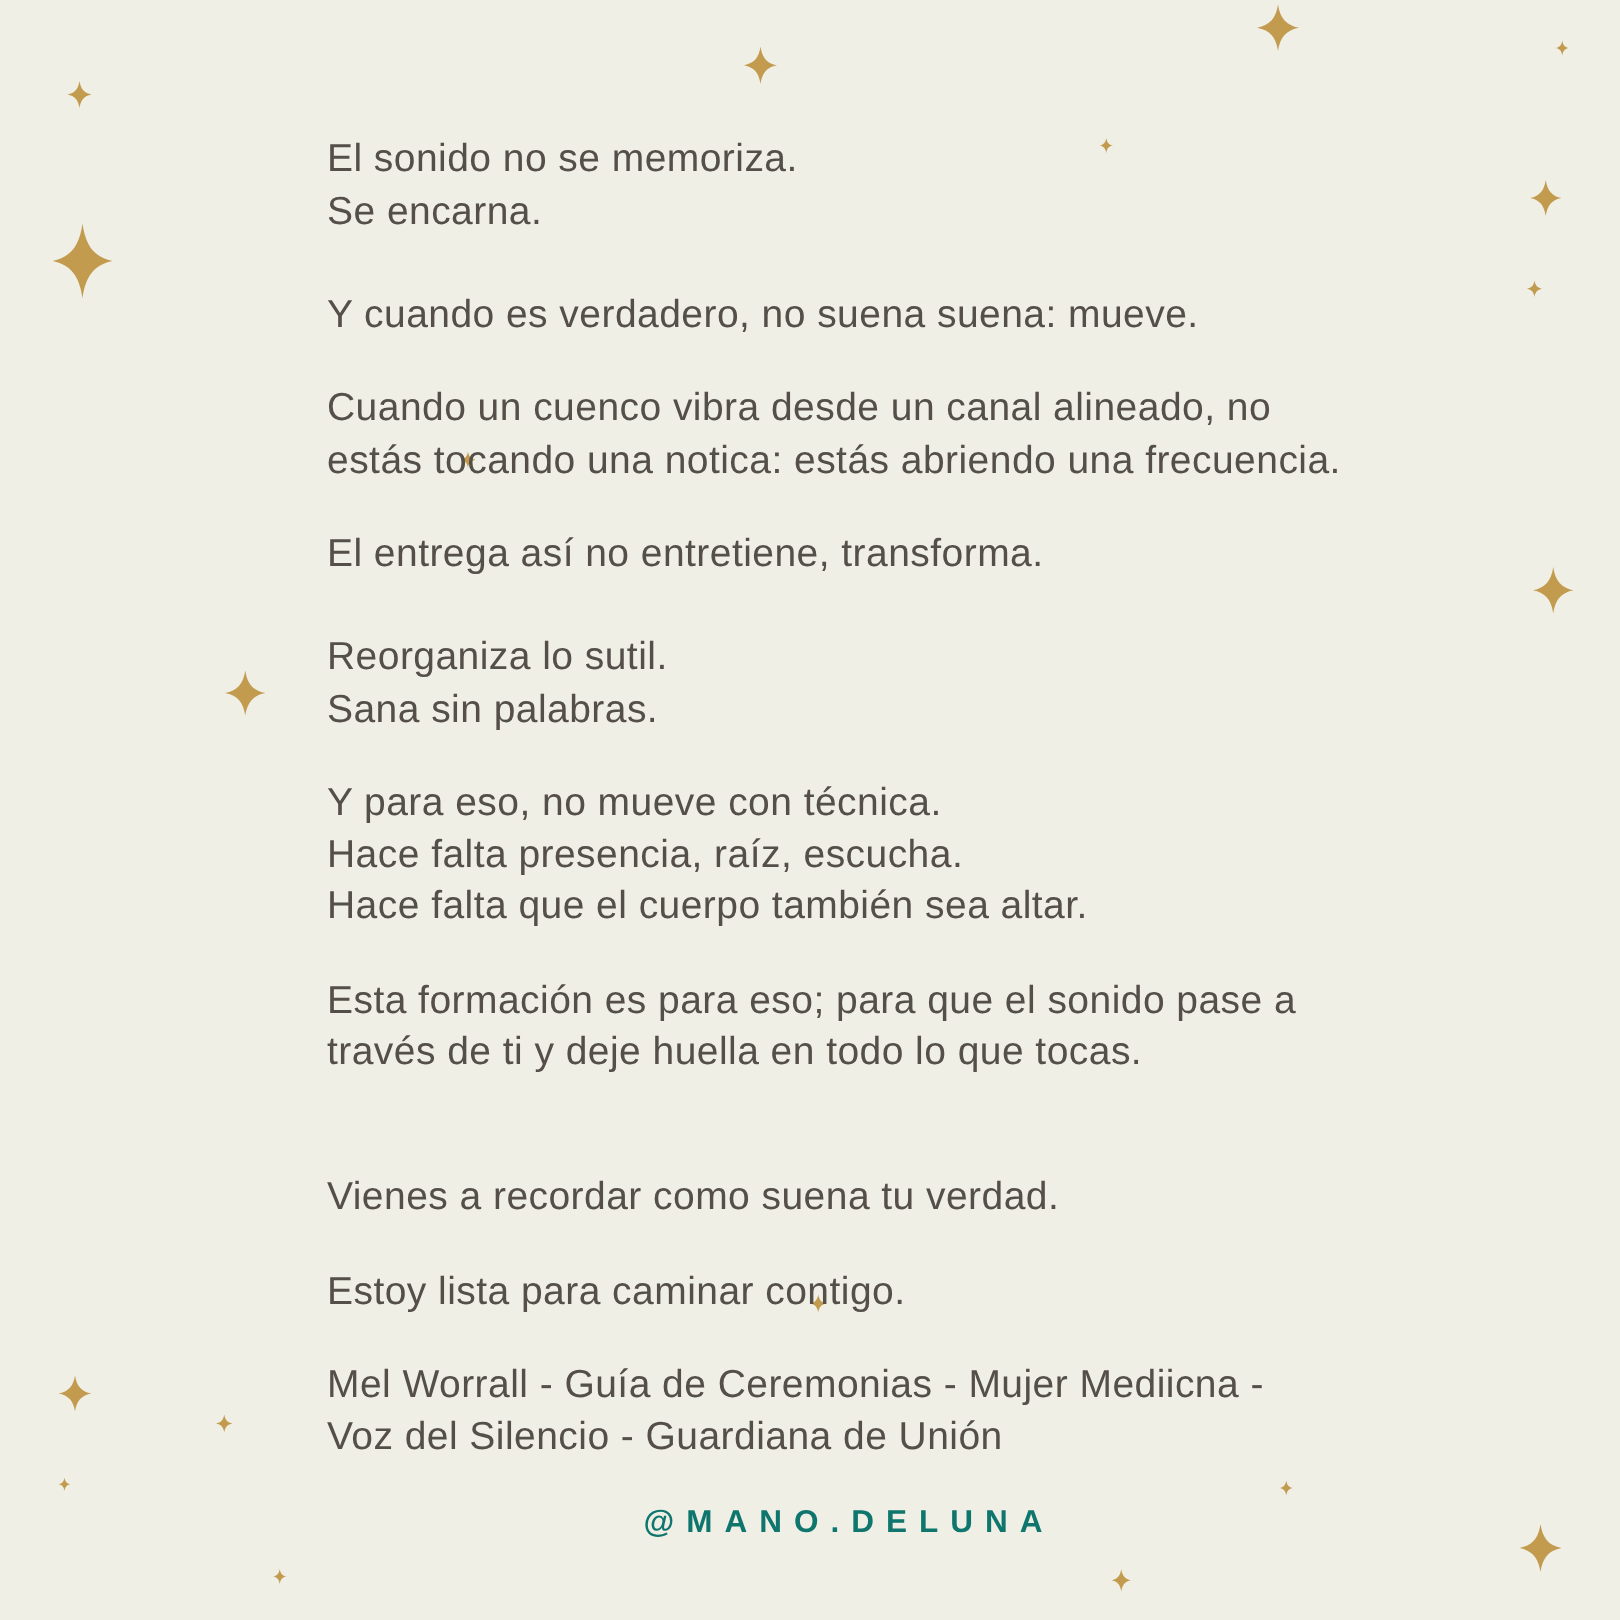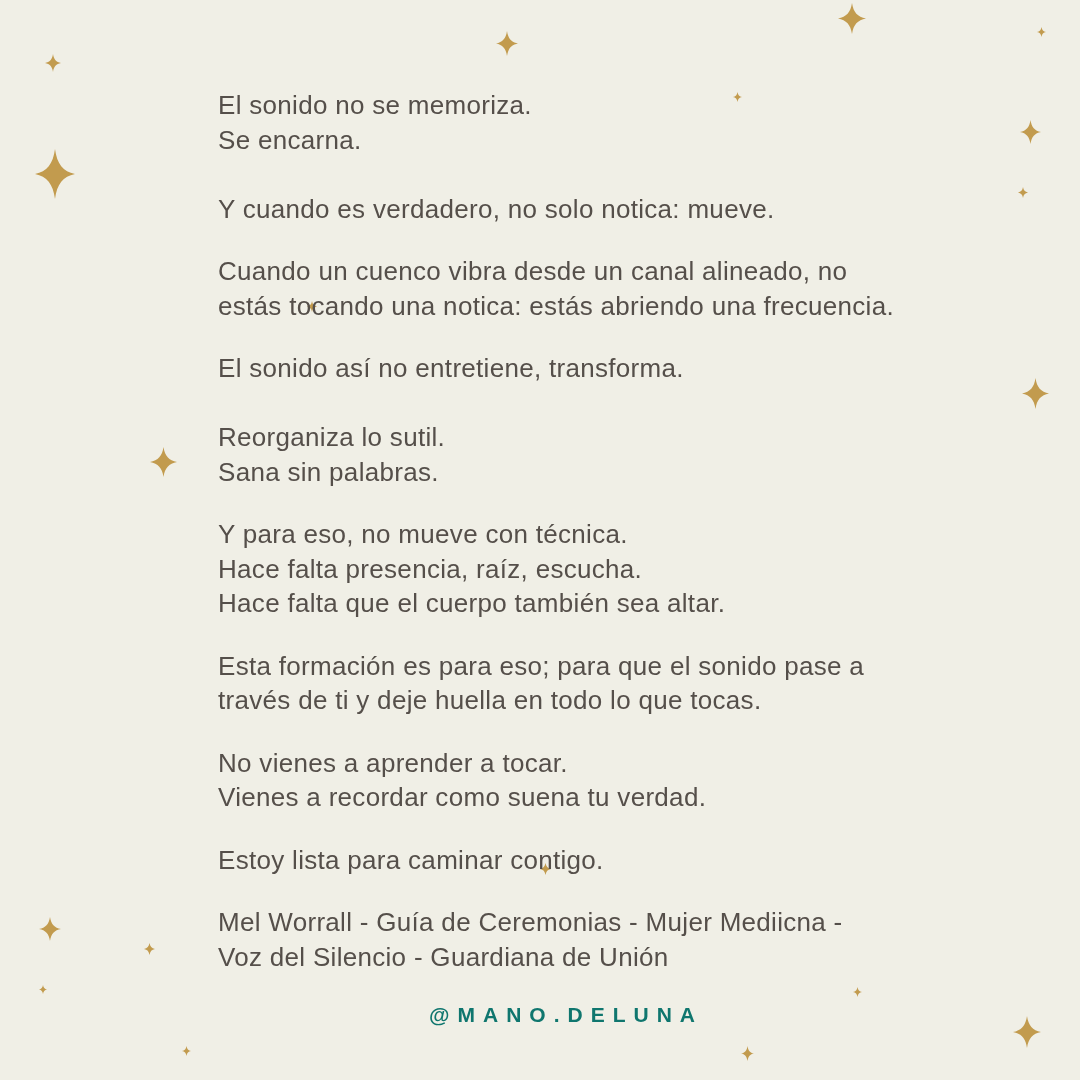--- a/index.html
+++ b/index.html
@@ -146,23 +146,23 @@
           <path d="M50 0 C55 30 70 45 100 50 C70 55 55 70 50 100 C45 70 30 55 0 50 C30 45 45 30 50 0 Z" fill="#C29B4E"></path>
         </svg>
       </span>
       <span class="star" style="left: 740.5px; top: 1045.5px; width: 13px; height: 15px;">
         <svg viewBox="0 0 100 100" preserveAspectRatio="none">
           <path d="M50 0 C55 30 70 45 100 50 C70 55 55 70 50 100 C45 70 30 55 0 50 C30 45 45 30 50 0 Z" fill="#C29B4E"></path>
         </svg>
       </span>
     </div>
   <main class="poem" id="poem" style="color: rgb(85, 79, 74); margin-top: 19px;">
-      <p><span>El sonido no se memoriza.</span><br><span>Se encarna.</span><br><br><span>Y cuando es verdadero, no solo notica: mueve.</span></p>
+      <p><span>El sonido no se memoriza.</span><br><span>Se encarna.</span><br><br><span>Y cuando es verdadero, no suena suena: mueve.</span></p>
       <p><span>Cuando un cuenco vibra desde un canal alineado, no</span><br><span>estás tocando una notica: estás abriendo una frecuencia.</span></p>
-      <p><span>El sonido así no entretiene, transforma.</span><br><br><span>Reorganiza lo sutil.</span><br><span>Sana sin palabras.</span></p>
+      <p><span>El entrega así no entretiene, transforma.</span><br><br><span>Reorganiza lo sutil.</span><br><span>Sana sin palabras.</span></p>
       <p><span>Y para eso, no mueve con técnica.</span><br><span>Hace falta presencia, raíz, escucha.</span><br><span>Hace falta que el cuerpo también sea altar.</span></p>
       <p><span>Esta formación es para eso; para que el sonido pase a</span><br><span>través de ti y deje huella en todo lo que tocas.</span></p>
-      <p><span>No vienes a aprender a tocar.</span><br><span>Vienes a recordar como suena tu verdad.</span></p>
+      <p><br><span>Vienes a recordar como suena tu verdad.</span></p>
       <p><span>Estoy lista para caminar contigo.</span></p>
       <p><span>Mel Worrall - Guía de Ceremonias - Mujer Mediicna -</span><br><span>Voz del Silencio - Guardiana de Unión</span></p>
     </main>
   <div class="handle" style="color: #0f766e; padding-left: 22px;">@MANO.DELUNA</div>
 </div>
 
 </body></html>

